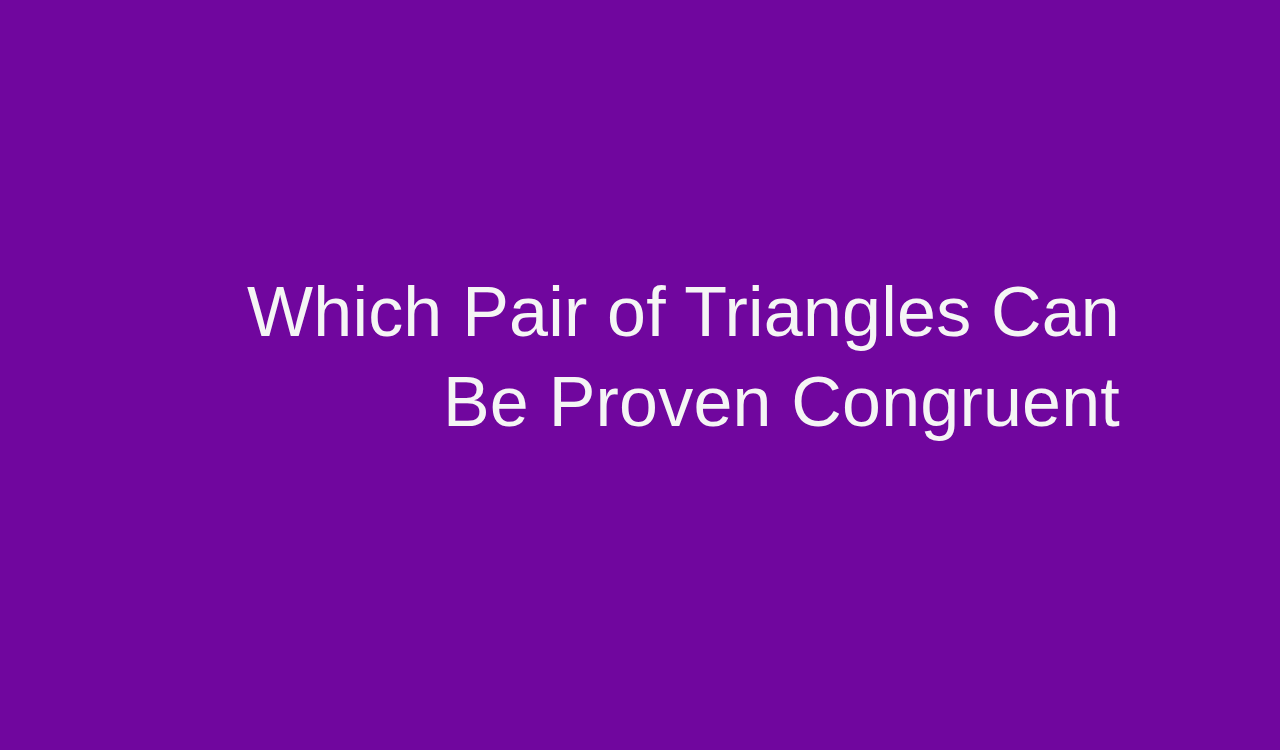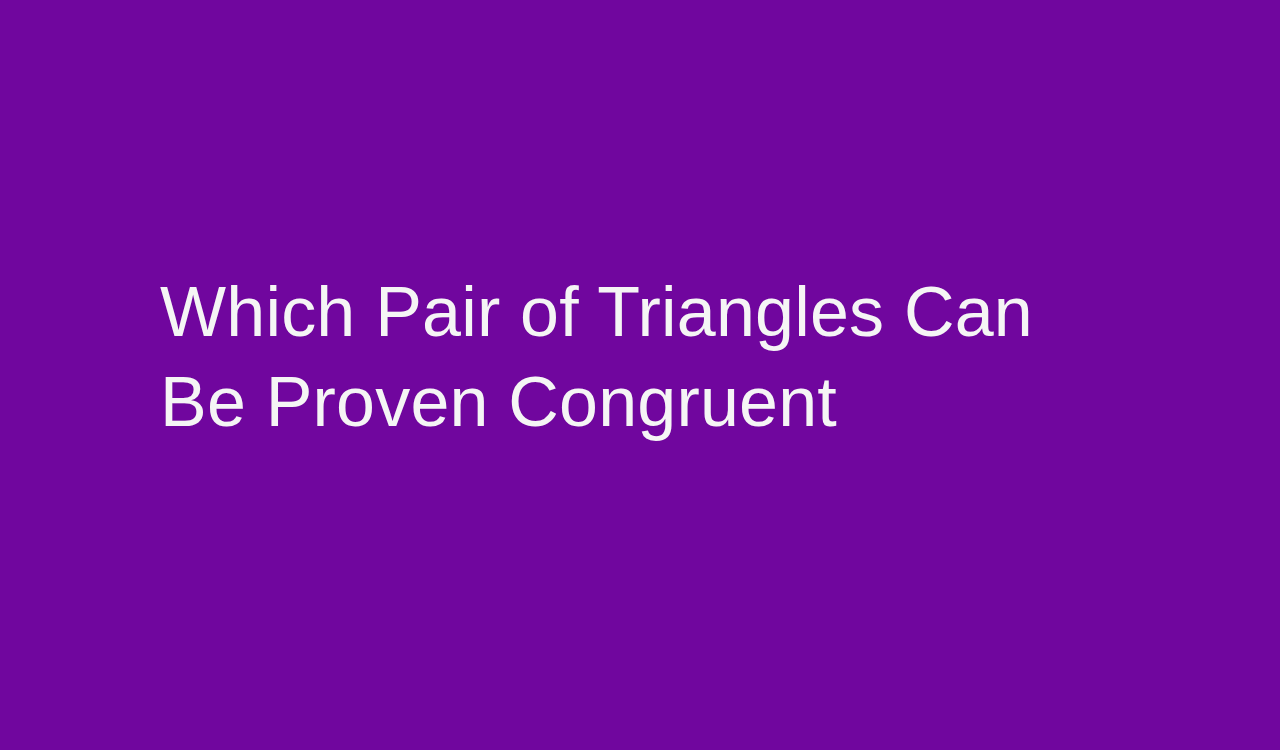--- a/index.html
+++ b/index.html
@@ -36,21 +36,21 @@
   }
 
   .hero-title {
     margin: 0;
     padding: 0;
     font-family: "Liberation Sans", "DejaVu Sans", sans-serif;
     font-size: 70px;
     line-height: 90px;
     font-weight: 400;
     letter-spacing: 0.2px;
-    text-align: left;
+    text-align: right;
     color: #f5f5f5;
     word-wrap: break-word;
     max-width: 960px;
     margin-left: auto;
     margin-right: auto;
   }
 </style>
 </head>
 <body>
 

